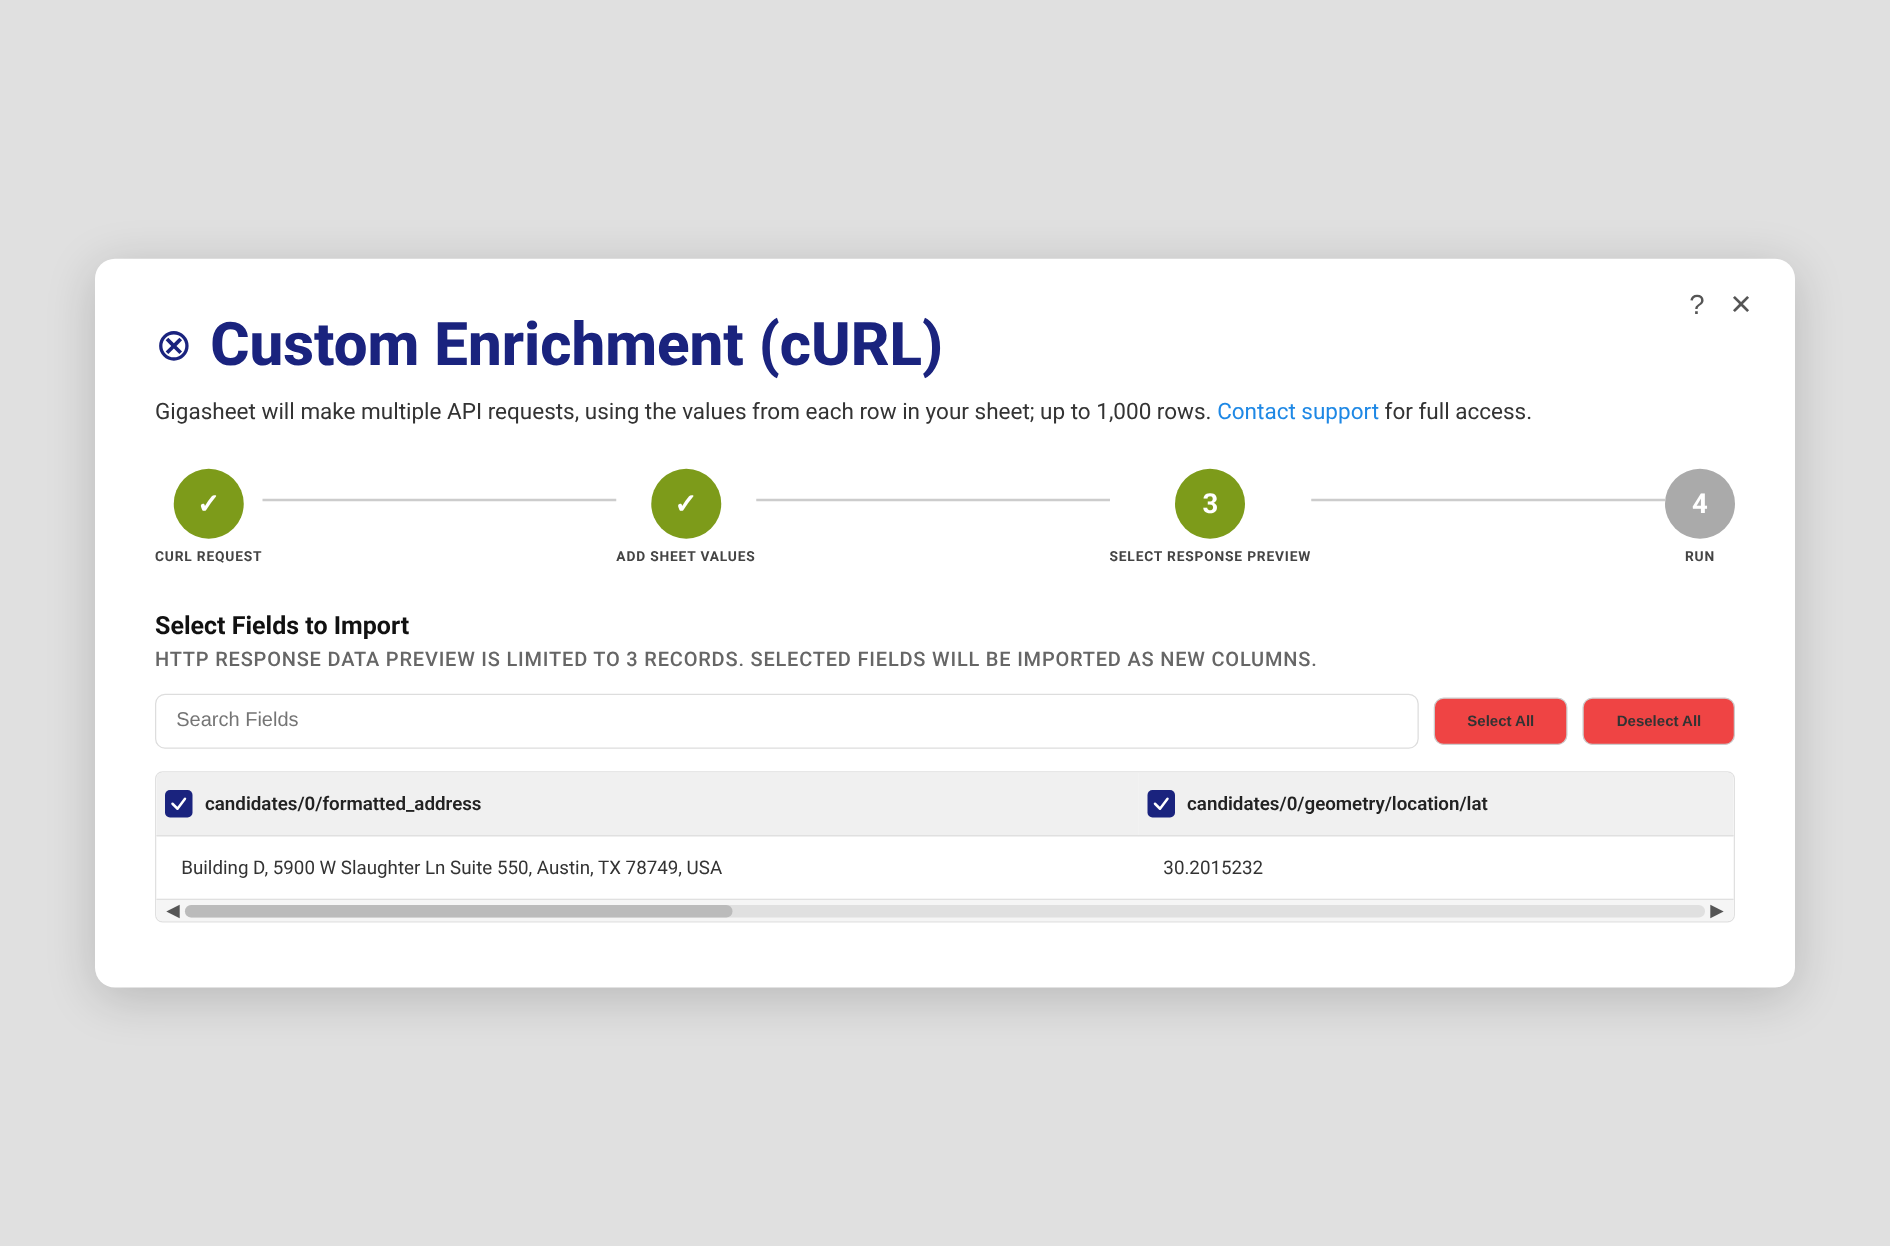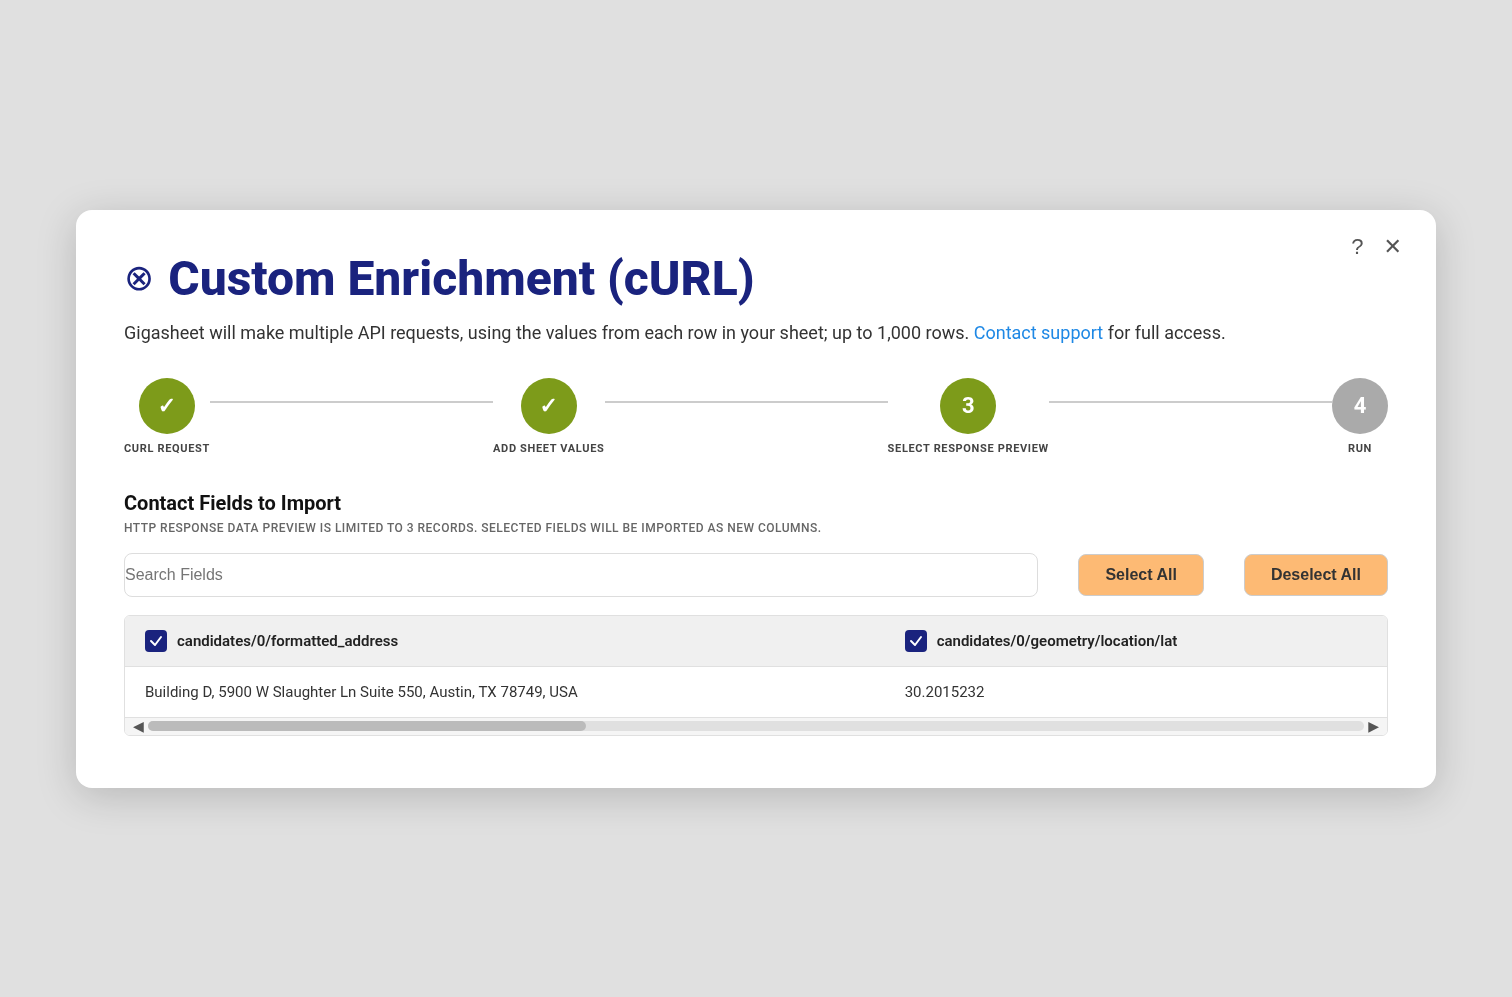--- a/index.html
+++ b/index.html
@@ -109,53 +109,52 @@
     }
 
     
     .section-title {
       font-size: 20px;
       font-weight: 700;
       color: #111;
       margin-bottom: 6px;
     }
     .section-subtitle {
-      font-size: 12px;
+      font-size: 16px;
       color: #666;
       letter-spacing: 0.04em;
       font-weight: 500;
       margin-bottom: 18px;
     }
     .search-row {
       display: flex;
       gap: 12px;
       margin-bottom: 18px;
       align-items: center;
     }
     .search-input {
       flex: 1;
-      padding: 12px 0;
+      padding: 12px 16px;
       border: 1.5px solid #ddd;
       border-radius: 8px;
       font-size: 16px;
       color: #aaa;
       outline: none;
       background: white;
     }
     .btn-outline {
       padding: 11px 26px;
       border: 1.5px solid #ccc;
       border-radius: 8px;
-      background: #fdba74;
-      font-size: 16px;
+      background: #ef4444;
+      font-size: 12px;
       font-weight: 600;
       color: #333;
       cursor: pointer;
       white-space: nowrap;
-      margin-left: 28px;
     }
 
     
     .table-wrapper {
       border: 1px solid #e0e0e0;
       border-radius: 6px;
       overflow: hidden;
       margin-bottom: 16px;
     }
     .table-scroll {
@@ -163,21 +162,21 @@
     }
     table {
       width: 100%;
       border-collapse: collapse;
       min-width: 900px;
     }
     thead tr {
       background: #f0f0f0;
     }
     thead th {
-      padding: 14px 20px;
+      padding: 14px 7px;
       text-align: left;
       font-size: 15px;
       font-weight: 600;
       color: #222;
       border-bottom: 1px solid #e0e0e0;
       white-space: nowrap;
     }
     .th-inner {
       display: flex;
       align-items: center;
@@ -329,21 +328,21 @@
     <div class="step-line"></div>
 
     <div class="step">
       <div class="step-circle inactive">
         <span>4</span>
       </div>
       <span class="step-label">RUN</span>
     </div>
   </div>
 
-  <div class="section-title">Contact Fields to Import</div>
+  <div class="section-title">Select Fields to Import</div>
   <div class="section-subtitle">HTTP RESPONSE DATA PREVIEW IS LIMITED TO 3 RECORDS. SELECTED FIELDS WILL BE IMPORTED AS NEW COLUMNS.</div>
 
   <div class="search-row">
     <input class="search-input" type="text" placeholder="Search Fields" style="">
     <button class="btn-outline">Select All</button>
     <button class="btn-outline">Deselect All</button>
   </div>
 
   <div class="table-wrapper">
     <div class="table-scroll">

